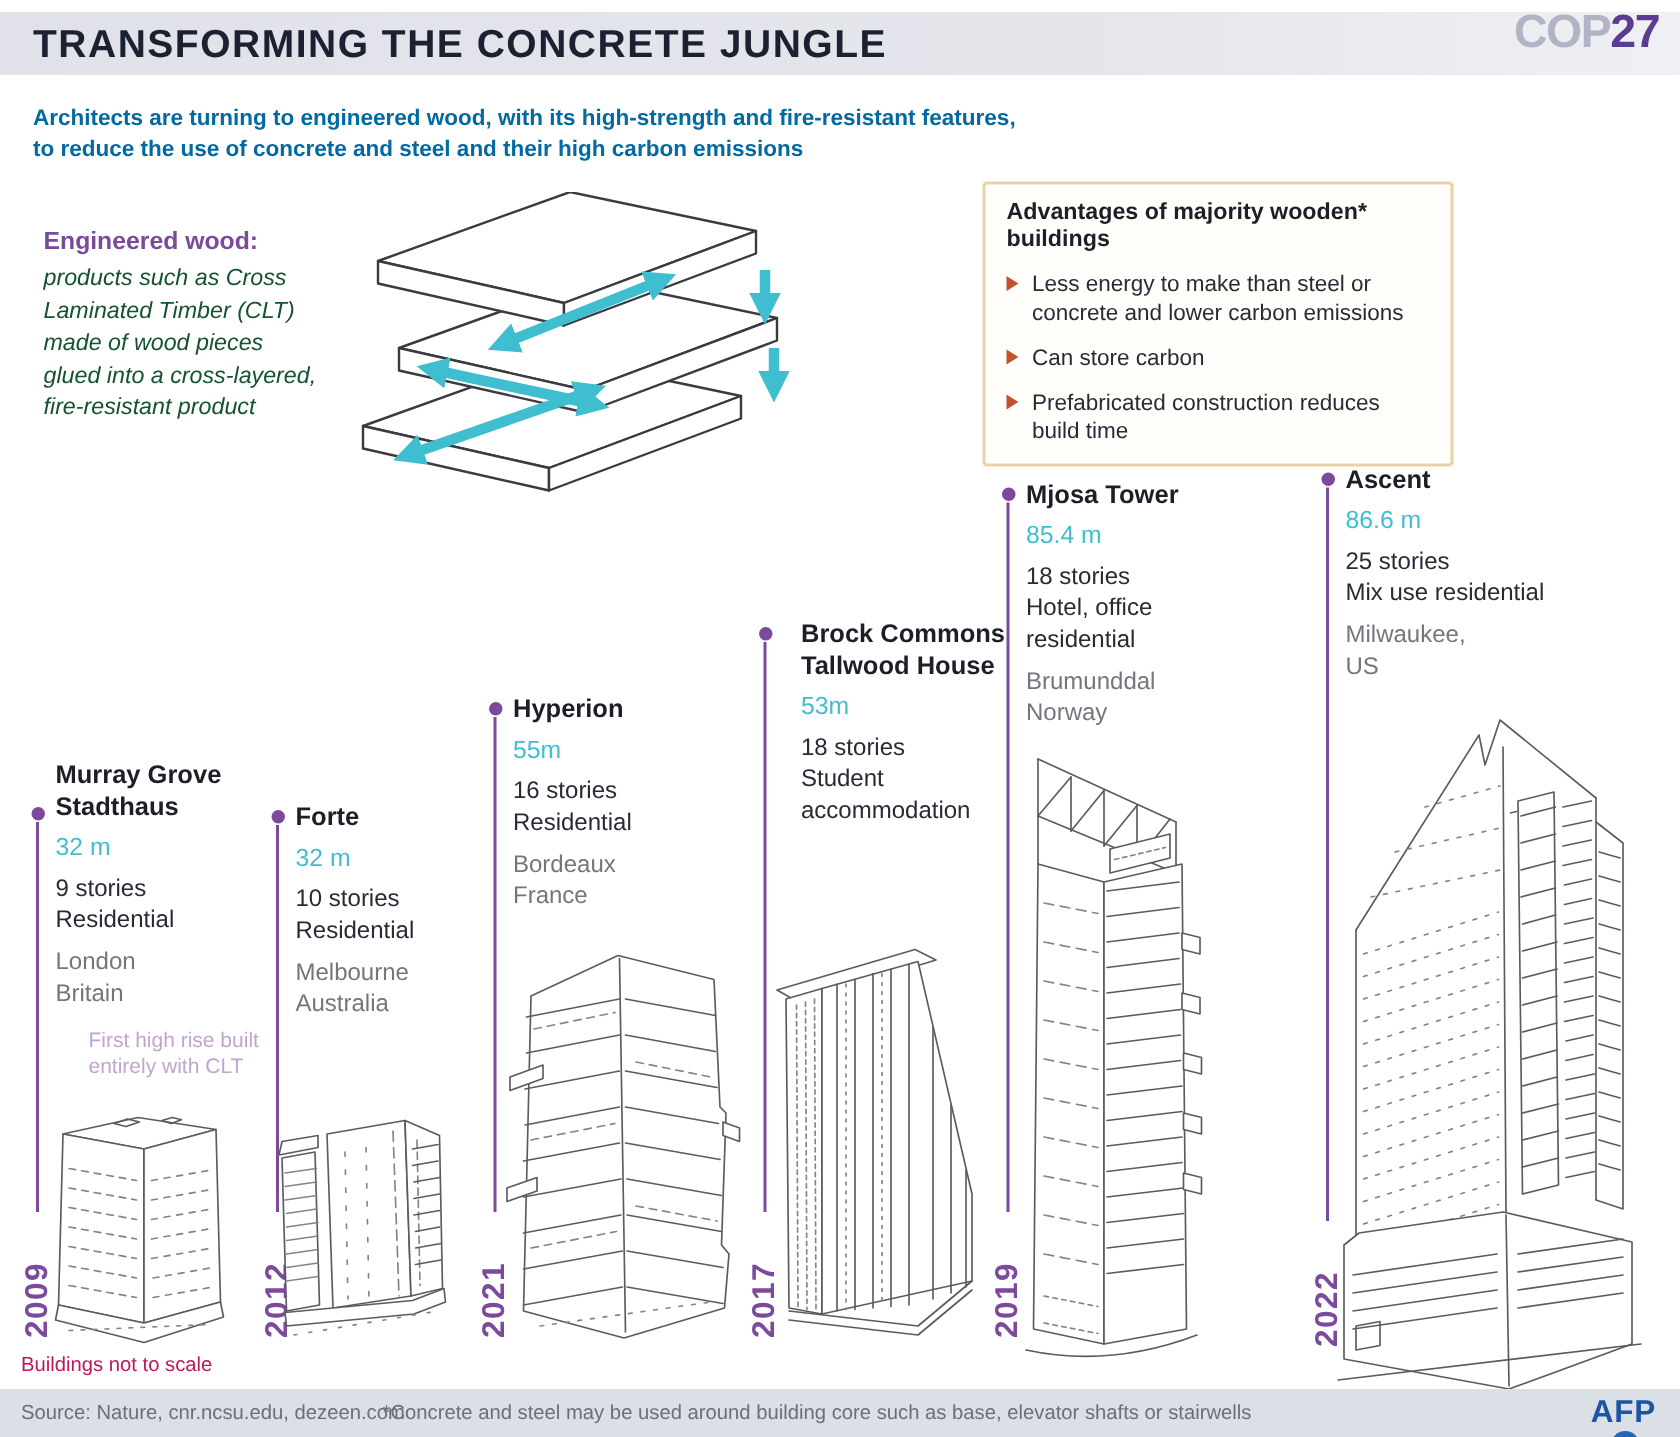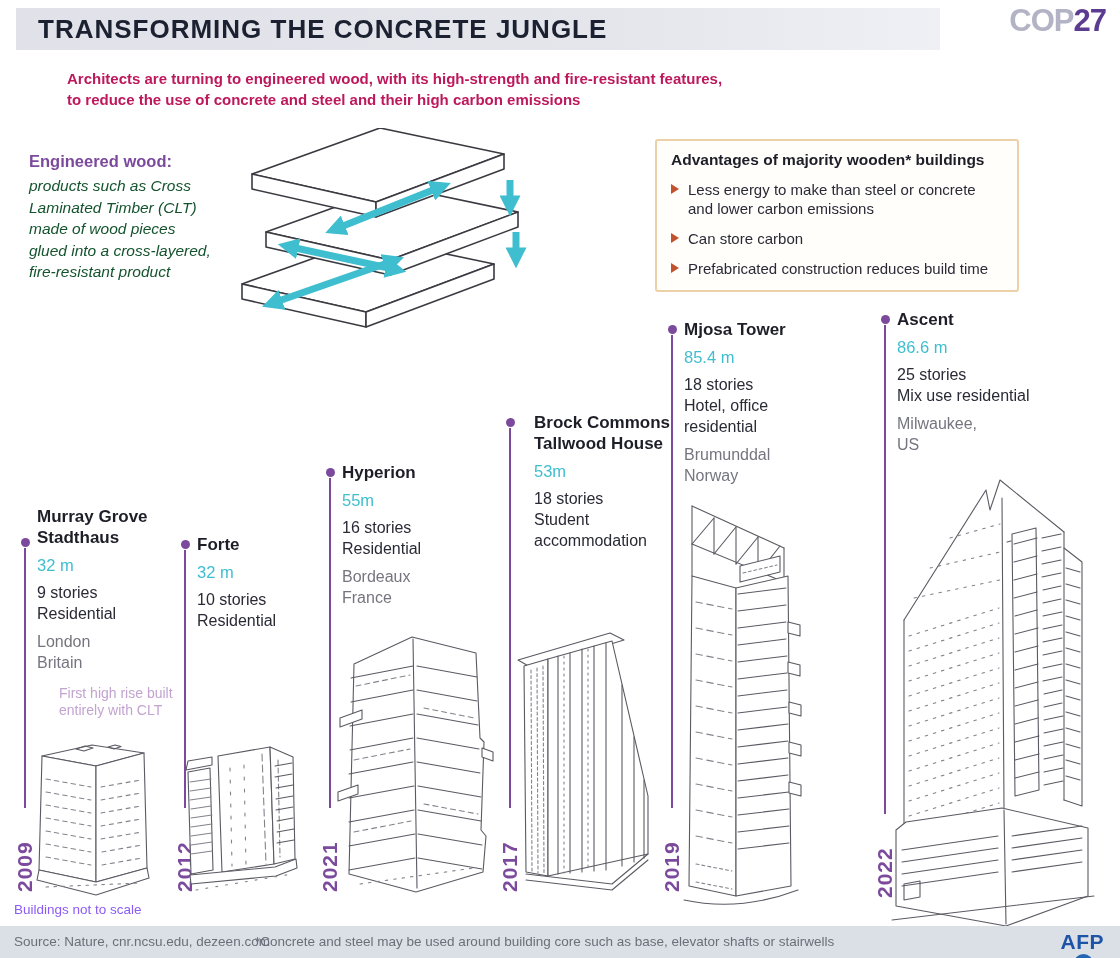--- a/index.html
+++ b/index.html
@@ -3,36 +3,36 @@
 <meta charset="utf-8">
 <style>
   * { box-sizing: border-box; }
   html,body { margin:0; padding:0; background:#fff; }
   #canvas {
     position:relative; width:1120px; height:958px; background:#ffffff;
     font-family:"Liberation Sans", "DejaVu Sans", sans-serif; overflow:hidden;
     color:#232331;
   }
   
-  .header-band { position:absolute; left:16px; top:8px; width:924px; height:42px;
+  .header-band { position:absolute; left:0; top:8px; width:1120px; height:42px;
     background:linear-gradient(90deg,#e1e2e9 0%,#e5e6ec 65%,#eef0f4 100%); }
   .title { position:absolute; left:22px; top:0; line-height:42px; font-size:26px;
     font-weight:bold; letter-spacing:1px; color:#1b2130; white-space:nowrap; }
   .cop-logo { position:absolute; right:14px; top:3px; font-size:31px; font-weight:800; line-height:36px; }
   .cop-logo .cop { color:#b2b3c5; letter-spacing:-1px; }
   .cop-logo .num { color:#5c3c90; letter-spacing:-1px; }
   
   .intro { position:absolute; left:22px; top:68px; font-size:15px; font-weight:bold;
-    line-height:21px; color:#be185d; white-space:pre-line;margin-left:45px; }
+    line-height:21px; color:#0369a1; white-space:pre-line; }
   
   .ew { position:absolute; left:29px; top:152px; width:210px; }
   .ew-label { color:#7c4a9c; font-weight:bold; font-size:16.5px; margin-bottom:4px; }
   .ew-body { font-size:15.5px; line-height:21.5px; color:#14532d; white-space:pre-line;font-style:italic; }
   
-  .adv { position:absolute; left:655px; top:139px; width:364px; min-height:144px;
+  .adv { position:absolute; left:655px; top:121px; width:314px; min-height:144px;
     border:2px solid #ecd0a8; border-radius:3px; background:#fffefb; padding:10px 14px 12px 14px; }
   .adv-title { font-weight:bold; font-size:15.5px; color:#1e1e28; margin-bottom:4px; }
   .adv ul { list-style:none; margin:0; padding:0; }
   .adv li { position:relative; padding-left:17px; margin-top:11px; font-size:15px;
     line-height:19px; color:#2a2a36; }
   .adv li .tri { position:absolute; left:0; top:4px; width:0; height:0;
     border-left:8px solid #c2512d; border-top:5px solid transparent; border-bottom:5px solid transparent; }
   
   .dot { position:absolute; width:9px; height:9px; border-radius:50%; background:#7c4a9c; }
   .vline { position:absolute; width:2px; background:#7c4a9c; }
@@ -46,21 +46,21 @@
   .b-note { font-size:14px; line-height:17px; color:#c3a4d0; margin-top:12px;margin-left:22px; }
   
   .sk { position:absolute; }
   .sk line, .sk path, .sk polyline { stroke:#5a5a63; fill:none; stroke-width:1.1;
     stroke-linecap:round; stroke-linejoin:round; }
   .sk .face { fill:#ffffff; }
   .sk .win { stroke:#83838c; }
   .clt path.slab { fill:#ffffff; stroke:#3a3a41; stroke-width:1.6; stroke-linejoin:round; }
   .clt line.arrow { stroke:#3fbecf; stroke-width:7; }
   
-  .scale-note { position:absolute; left:14px; top:902px; font-size:13.5px; color:#8b5cf6; }
+  .scale-note { position:absolute; left:14px; top:902px; font-size:13.5px; color:#be185d; }
   .footer { position:absolute; left:0; top:926px; width:1120px; height:48px;
     background:#dbdfe6; }
   .footer .src { position:absolute; left:14px; top:8px; font-size:13.5px; color:#6b6f79; }
   .footer .ast { position:absolute; left:255px; top:8px; font-size:13.5px; color:#6b6f79; }
   .afp { position:absolute; right:16px; top:4px; display:flex; align-items:center;flex-direction:column; }
   .afp .afp-txt { font-size:21px; font-weight:800; color:#1d54a8; letter-spacing:0.5px; }
   .afp .afp-circle { width:19px; height:19px; border-radius:50%; background:#2466b4; margin-left:2px; }
 </style>
 </head>
 <body>
@@ -162,20 +162,22 @@
   </svg>
 
   <div class="dot" style="left:181px;top:540px"></div>
   <div class="vline" style="left:184px;top:550px;height:258px"></div>
   <div class="year" style="left:173px;top:816px">2012</div>
   <div class="col" style="left:197px;top:534px;width:130px">
     <div class="b-name">Forte</div>
     <div class="b-height">32 m</div>
     <div class="b-desc">10 stories
 Residential</div>
+    <div class="b-loc">Melbourne
+Australia</div>
   </div>
   <svg class="sk" style="left:180px;top:738px" width="132" height="160" viewBox="0 0 132 160">
     <path class="face" d="M8,34 L30,30 L33,132 L11,136 Z"></path>
     <path class="face" d="M6,32 L32,27 L32,19 L8,23 Z"></path>
     <line class="win" x1="10" y1="44" x2="31" y2="41" stroke-width="2"></line>
       <line class="win" x1="10" y1="53" x2="31" y2="50" stroke-width="2"></line>
     <line class="win" x1="10" y1="62" x2="31" y2="59" stroke-width="2"></line>
       <line class="win" x1="11" y1="71" x2="31" y2="68" stroke-width="2"></line>
     <line class="win" x1="11" y1="80" x2="32" y2="77" stroke-width="2"></line>
       <line class="win" x1="11" y1="89" x2="32" y2="86" stroke-width="2"></line>

